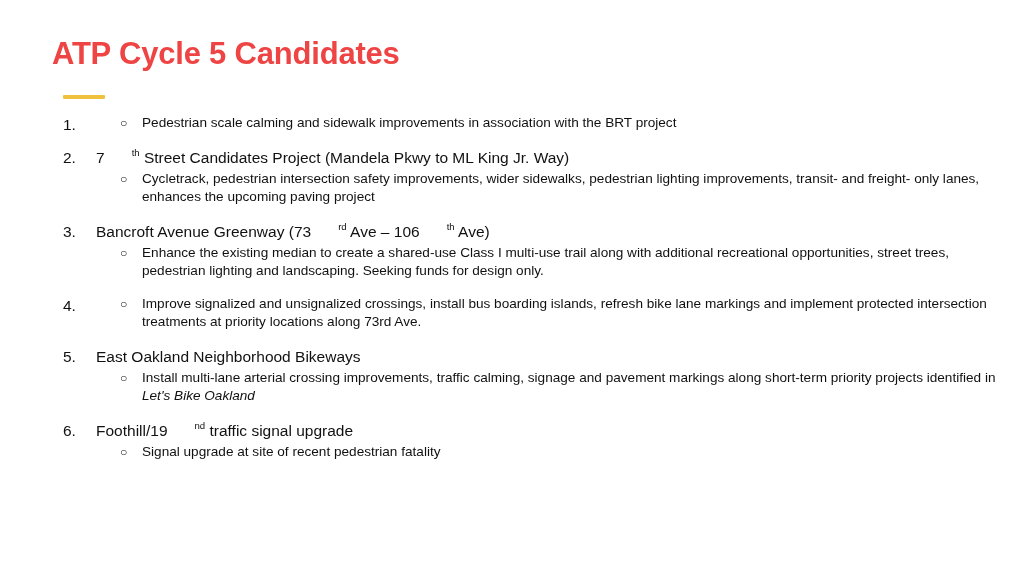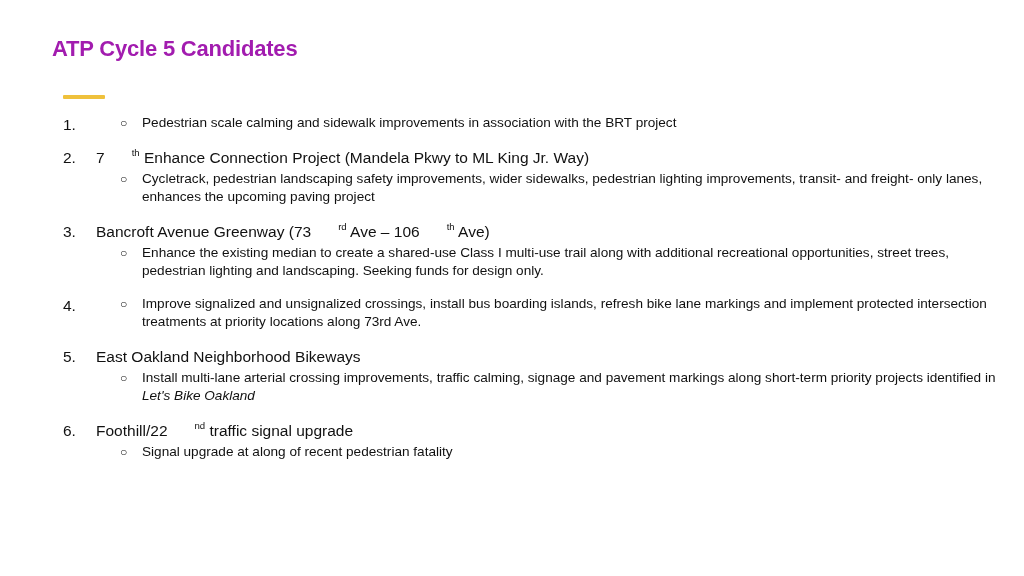--- a/index.html
+++ b/index.html
@@ -20,24 +20,24 @@
     width: 1024px;
     height: 576px;
     background: #ffffff;
   }
 
   
   .title {
     position: absolute;
     left: 52px;
     top: 36px;
-    font-size: 22px;
+    font-size: 31px;
     font-weight: bold;
     letter-spacing: -0.2px;
-    color: #a21caf;
+    color: #ef4444;
     white-space: nowrap;
   }
 
   .accent-rule {
     position: absolute;
     left: 63px;
     top: 95px;
     width: 42px;
     height: 4px;
     background: #efc13c;
@@ -127,25 +127,25 @@
       </div>
       <div class="subs">
         <div class="sub">
           <span class="sub-marker">○</span><span>Pedestrian scale calming and sidewalk improvements in association with the BRT project</span>
         </div>
       </div>
     </div>
 
     <div class="item">
       <div class="item-head">
-        <span class="item-num">2.</span><span>7</span><sup>th</sup><span> Enhance Connection Project (Mandela Pkwy to ML King Jr. Way)</span>
+        <span class="item-num">2.</span><span>7</span><sup>th</sup><span> Street Candidates Project (Mandela Pkwy to ML King Jr. Way)</span>
       </div>
       <div class="subs">
         <div class="sub">
-          <span class="sub-marker">○</span><span>Cycletrack, pedestrian landscaping safety improvements, wider sidewalks, pedestrian lighting improvements, transit- and freight- only lanes, enhances the upcoming paving project</span>
+          <span class="sub-marker">○</span><span>Cycletrack, pedestrian intersection safety improvements, wider sidewalks, pedestrian lighting improvements, transit- and freight- only lanes, enhances the upcoming paving project</span>
         </div>
       </div>
     </div>
 
     <div class="item">
       <div class="item-head">
         <span class="item-num">3.</span><span>Bancroft Avenue Greenway (73</span><sup>rd</sup><span> Ave – 106</span><sup>th</sup><span> Ave)</span>
       </div>
       <div class="subs">
         <div class="sub">
@@ -171,23 +171,23 @@
       </div>
       <div class="subs">
         <div class="sub">
           <span class="sub-marker">○</span><span>Install multi-lane arterial crossing improvements, traffic calming, signage and pavement markings along short-term priority projects identified in </span><em>Let's Bike Oakland</em><span></span>
         </div>
       </div>
     </div>
 
     <div class="item">
       <div class="item-head">
-        <span class="item-num">6.</span><span>Foothill/22</span><sup>nd</sup><span> traffic signal upgrade</span>
+        <span class="item-num">6.</span><span>Foothill/19</span><sup>nd</sup><span> traffic signal upgrade</span>
       </div>
       <div class="subs">
         <div class="sub">
-          <span class="sub-marker">○</span><span>Signal upgrade at along of recent pedestrian fatality</span>
+          <span class="sub-marker">○</span><span>Signal upgrade at site of recent pedestrian fatality</span>
         </div>
       </div>
     </div>
 
   </div>
 </div>
 
 </body></html>

